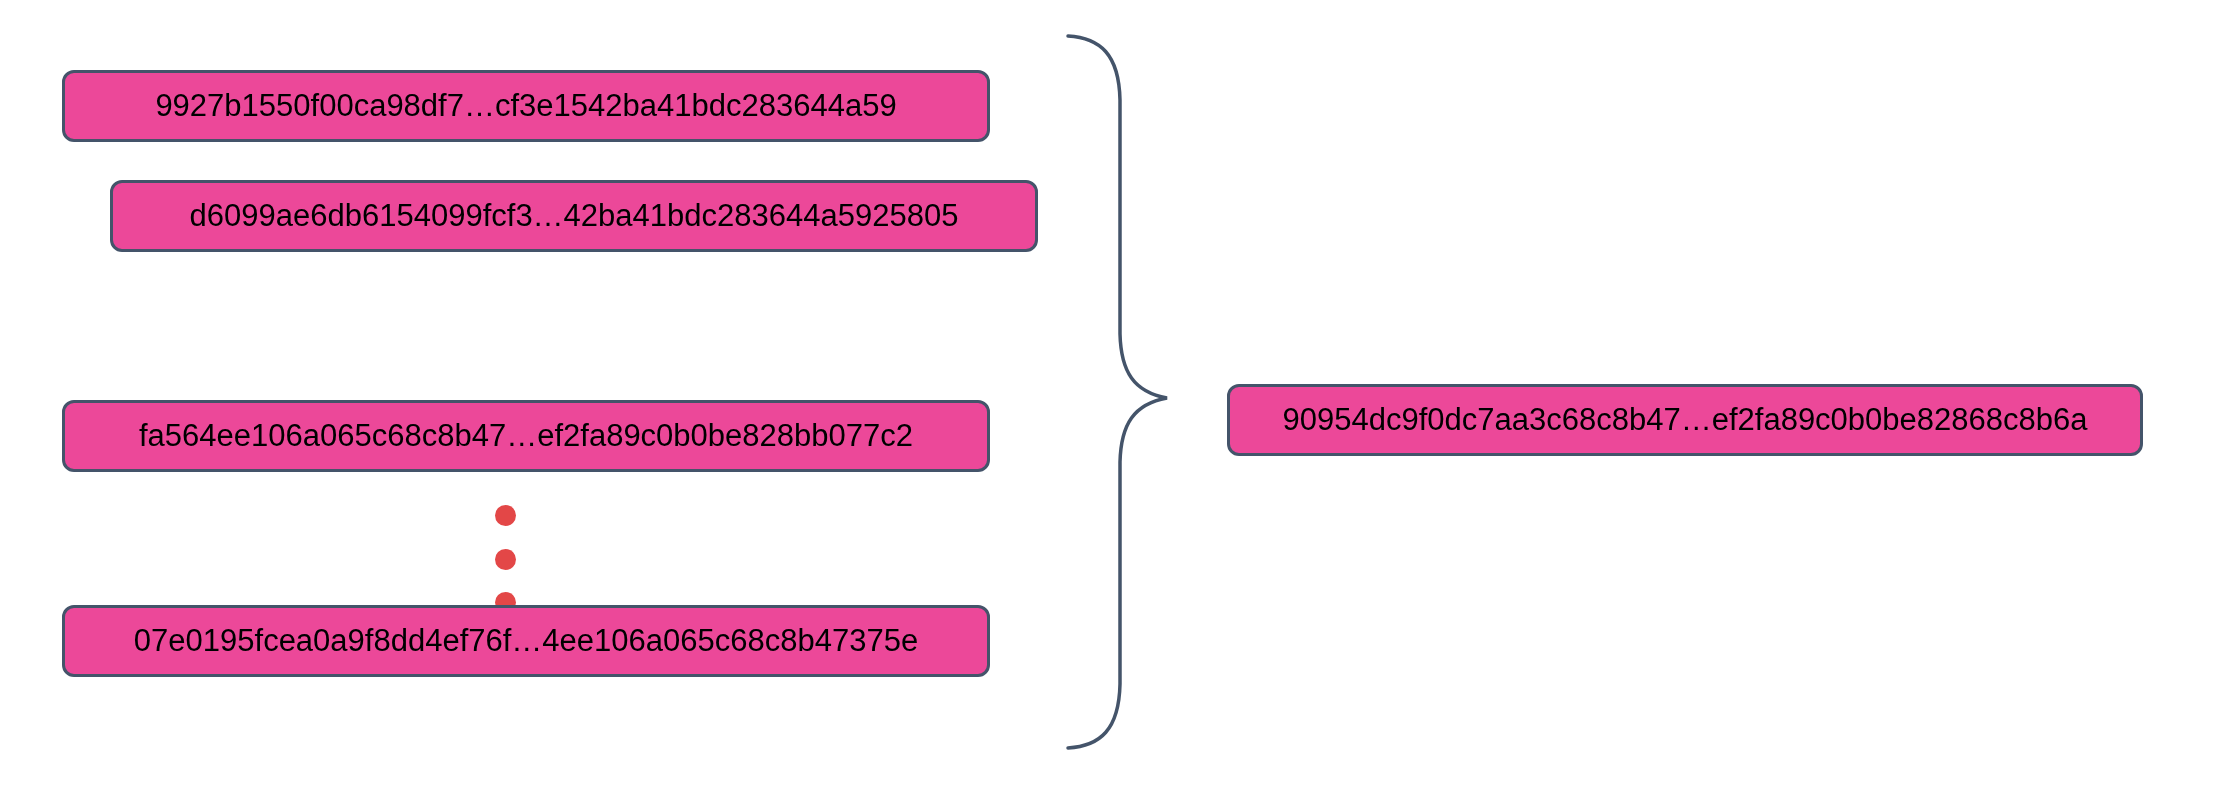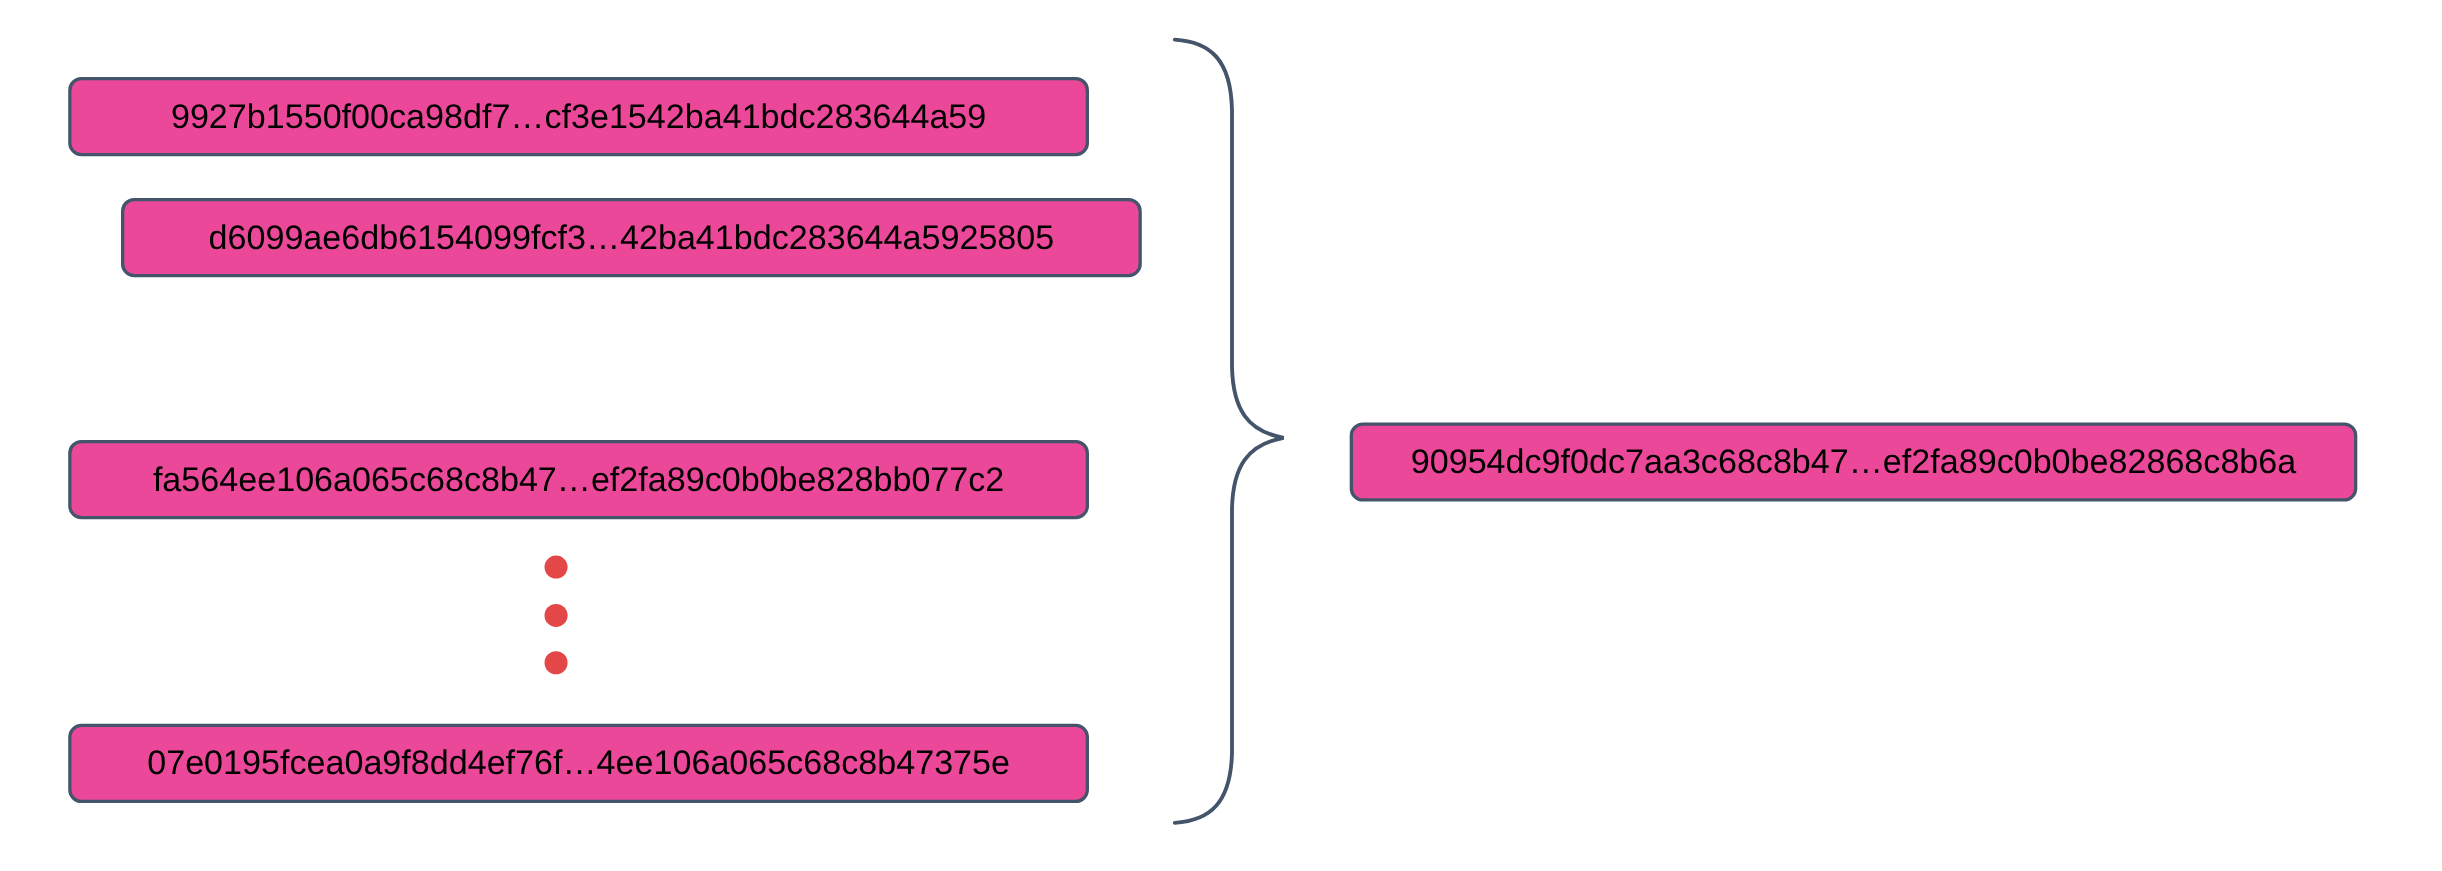--- a/index.html
+++ b/index.html
@@ -30,21 +30,21 @@
     white-space: nowrap;
   }
   .left-box {
     left: 62px;
     width: 928px;
   }
   .box-1 { top: 70px; }
   .box-2 { top: 180px; margin-left: 48px; }
   .box-3 { top: 290px; }
   .box-4 { top: 400px; text-align: right; }
-  .box-5 { top: 658px; }
+  .box-5 { top: 605px; }
   .result-box {
     left: 1227px;
     top: 364px;
     width: 916px;
     margin-top: 20px;
   }
   .dot {
     position: absolute;
     left: 495px;
     width: 21px;

